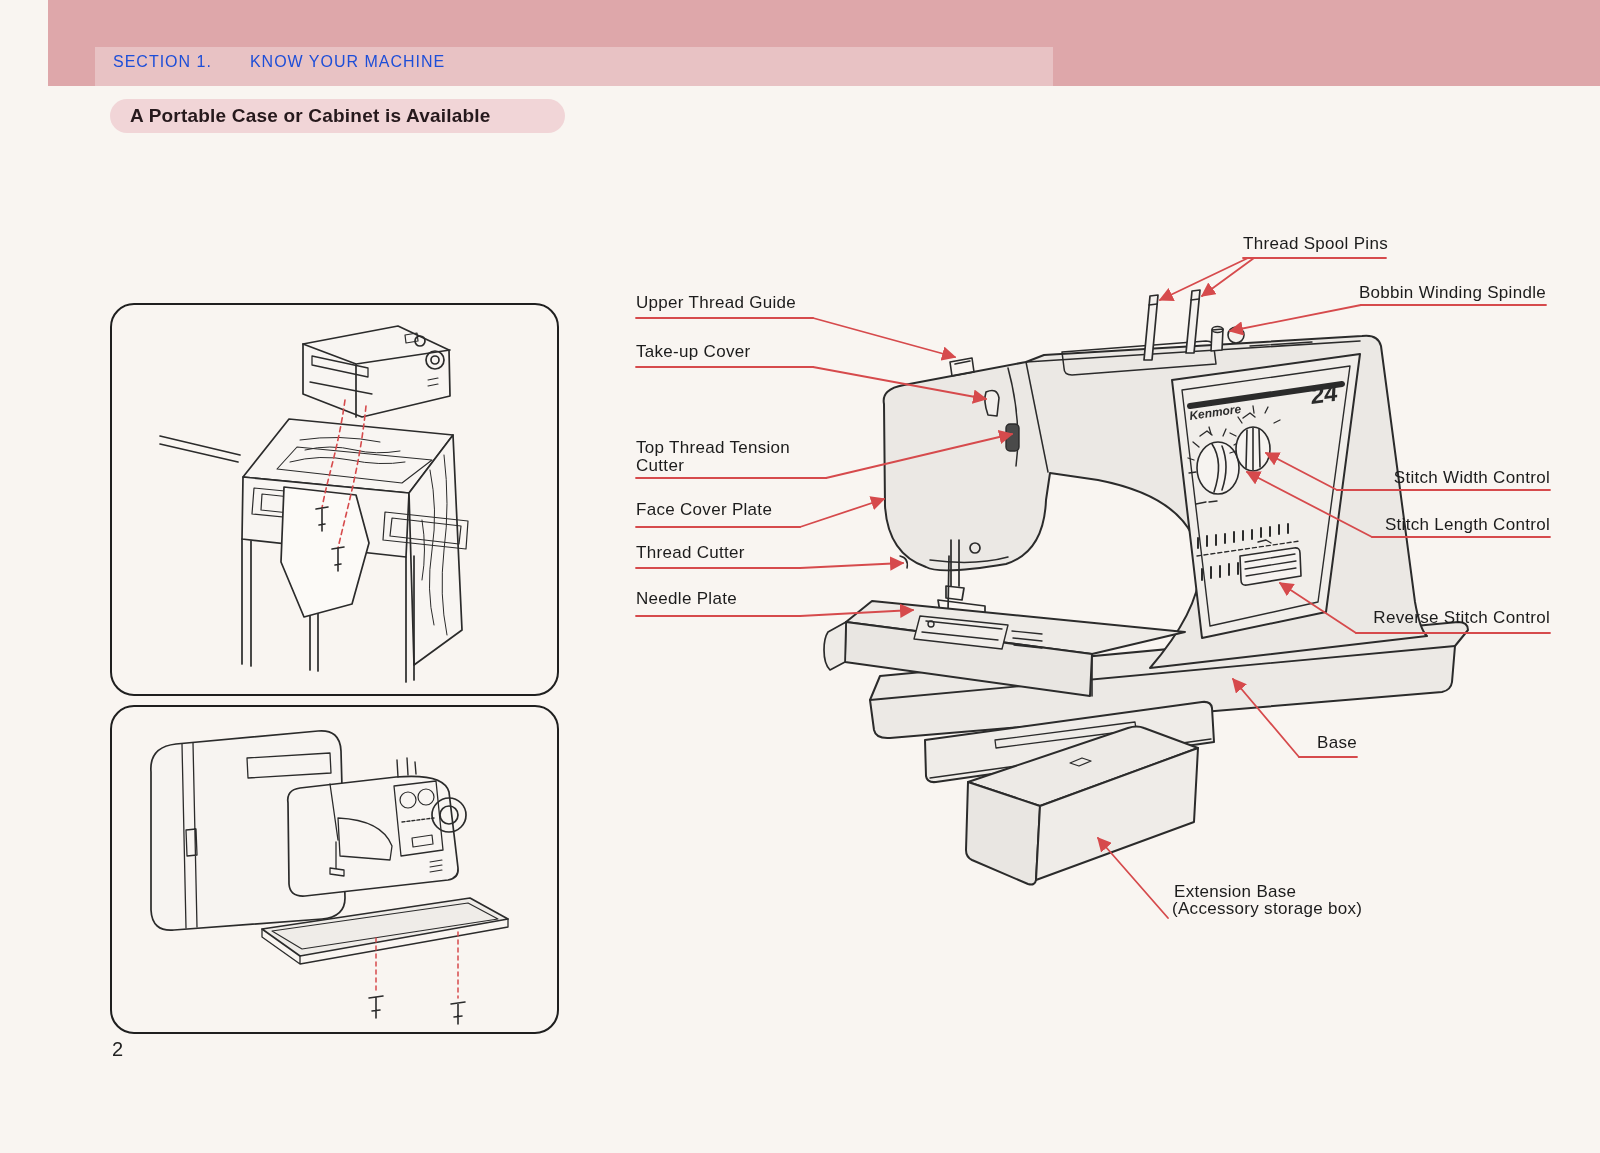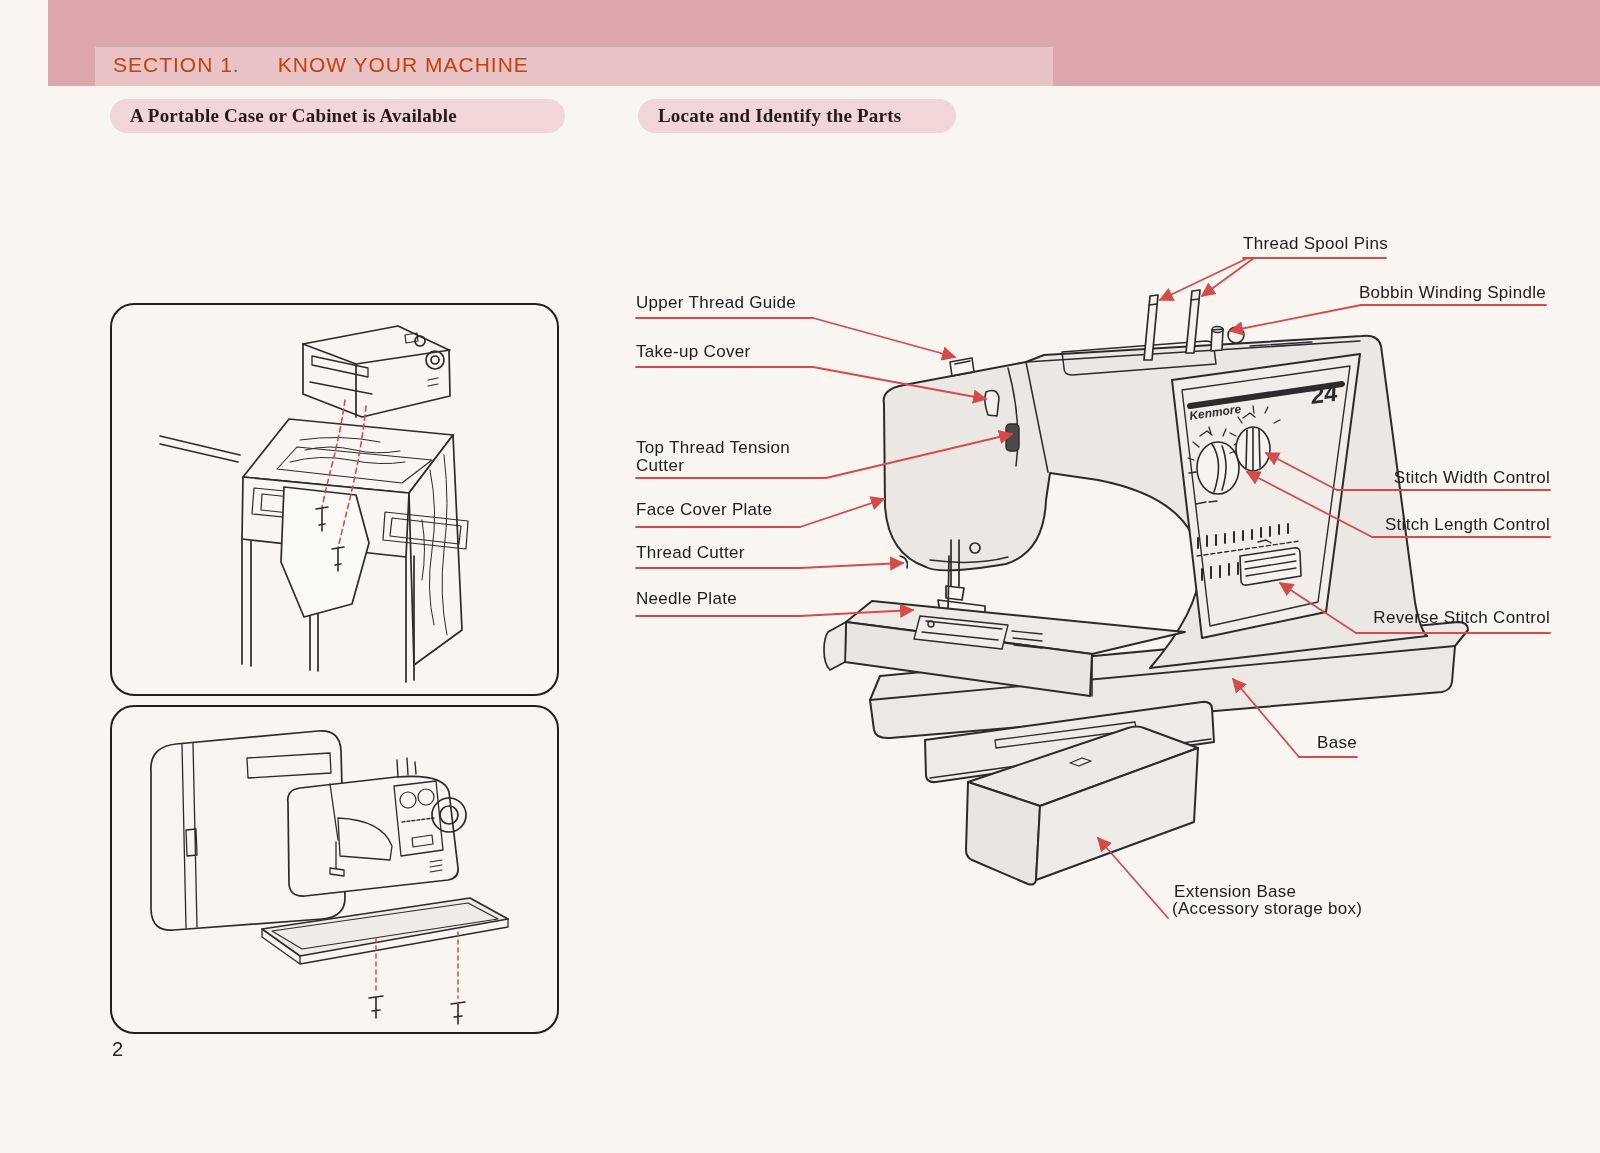--- a/index.html
+++ b/index.html
@@ -1,25 +1,25 @@
 <!DOCTYPE html>
 <html><head>
 <meta charset="utf-8">
 <style>
   html,body{margin:0;padding:0;}
   .page{position:relative;width:1600px;height:1153px;background:#f9f5f1;overflow:hidden;
         font-family:"Liberation Sans",sans-serif;color:#1e1e1e;}
   
   .band{position:absolute;left:48px;top:0;right:0;height:86px;background:#dea7aa;}
   .band-strip{position:absolute;left:95px;top:47px;width:958px;height:39px;background:#e8c2c4;}
-  .section-title{position:absolute;left:113px;top:53px;font-size:21px;letter-spacing:1px;color:#c2410c;text-align:right;}
+  .section-title{position:absolute;left:113px;top:53px;font-size:16px;letter-spacing:1px;color:#1d4ed8;text-align:right;}
   .section-title .gap{display:inline-block;width:38px;}
   
   .pill{position:absolute;height:34px;border-radius:17px;background:#f1d5d7;display:flex;align-items:center;
-        padding:0 20px;font-size:19px;font-weight:bold;color:#26191c;letter-spacing:.2px;font-family:Liberation Serif, serif;}
+        padding:0 20px;font-size:19px;font-weight:bold;color:#26191c;letter-spacing:.2px;}
   .pill1{left:110px;top:99px;width:415px;}
   .pill2{left:638px;top:99px;width:278px;}
   
   .copy{position:absolute;left:110px;top:143px;width:453px;font-size:17.2px;line-height:25px;
         text-align:justify;color:#1b1b1b;}
   .copy p{margin:0;}
   
   .figbox{position:absolute;border:2px solid #1f1f1f;border-radius:24px;background:transparent;}
   .fig1{left:110px;top:303px;width:445px;height:389px;}
   .fig2{left:110px;top:705px;width:445px;height:325px;}
@@ -40,23 +40,20 @@
 
   <div class="pill pill1">
       <span>A Portable Case or Cabinet is Available</span>
     </div>
   <div class="copy">
   </div>
   <div class="figbox fig1"></div>
   <div class="figbox fig2"></div>
   <div class="pagenum">2</div>
 
-  <div class="pill pill2">
-      <span>Locate and Identify the Parts</span>
-    </div>
 
   <svg class="art" width="1600" height="1153" viewBox="0 0 1600 1153">
     <defs>
       <marker id="arr" viewBox="0 0 10 10" refX="9" refY="5" markerWidth="8" markerHeight="8" orient="auto-start-reverse">
         <path d="M0,0 L10,5 L0,10 z" fill="#d64a4c"></path>
       </marker>
     </defs>
 
     <g stroke="#2b2b2b" fill="none" stroke-width="1.7" stroke-linejoin="round" stroke-linecap="round">
       <path d="M160,436 L240,455 M160,444 L238,462"></path>

